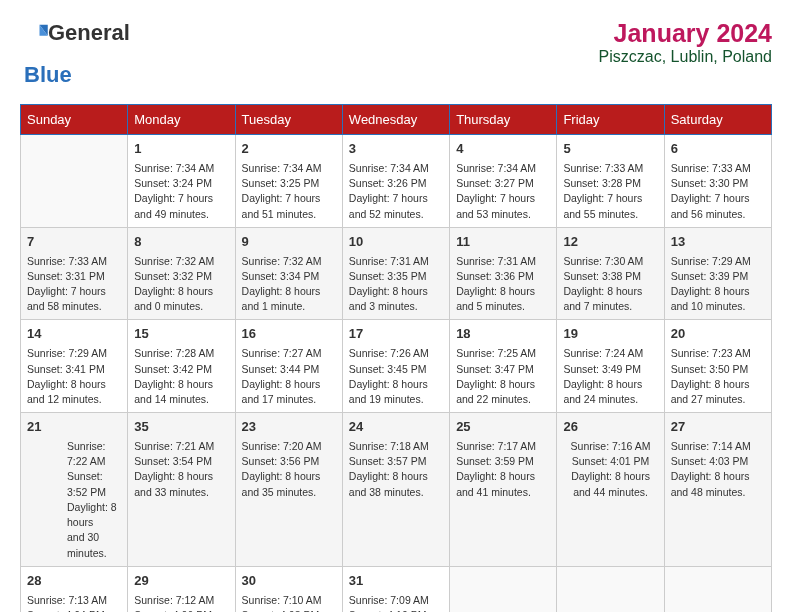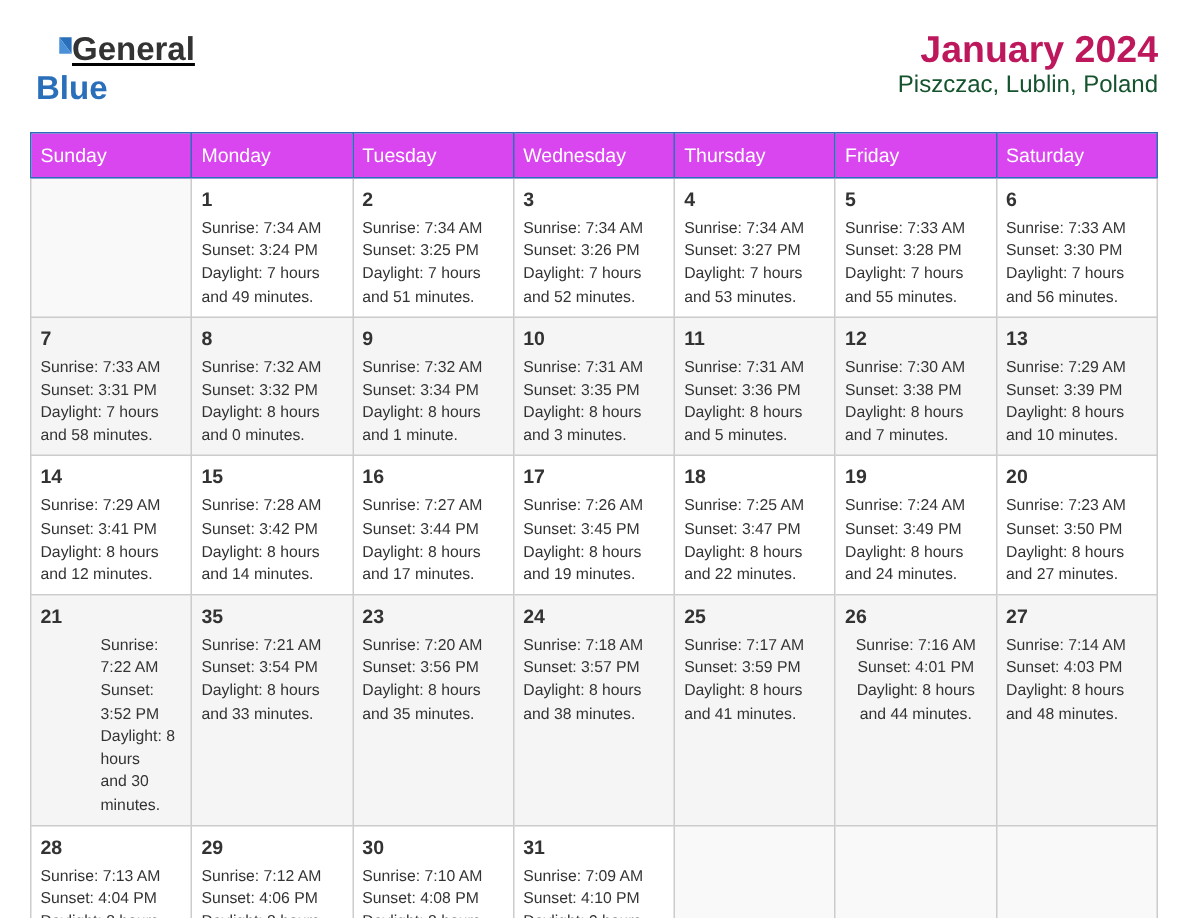--- a/index.html
+++ b/index.html
@@ -23,42 +23,41 @@
     }
     .logo-icon {
       width: 28px;
       height: 22px;
       display: inline-block;
       vertical-align: middle;
     }
     .logo-top {
       display: flex;
       align-items: center;
-      text-decoration: underline;
     }
     .title-block {
       text-align: right;
     }
     .month-title {
       font-size: 25px;
       font-weight: bold;
       color: #be185d;
       line-height: 1.1;
     }
     .location {
       font-size: 16px;
       color: #14532d;
     }
     .calendar {
       width: 100%;
       border-collapse: collapse;
       font-size: 11px;
     }
     .calendar th {
-      background: #d946ef;
+      background: #b91c1c;
       color: #fff;
       text-align: left;
       padding: 7px 6px;
       font-size: 13px;
       font-weight: normal;
       border: 1px solid #2a6fba;
     }
     .calendar td {
       vertical-align: top;
       padding: 5px 6px;
@@ -93,21 +92,21 @@
 
 <div class="header">
   <div class="logo">
     <div class="logo-top">
       <svg class="logo-icon" viewBox="0 0 40 32">
         <polygon points="28,4 40,4 40,20" fill="#2a6fba"></polygon>
         <polygon points="28,4 40,20 28,20" fill="#4a90d9"></polygon>
       </svg>
       <span style="font-size:22px;font-weight:bold;color:#333;">General</span>
     </div>
-    <span style="font-size:22px;font-weight:bold;color:#2a6fba;padding-left:4px;">Blue</span>
+    <span style="font-size:22px;font-weight:bold;color:#2a6fba;padding-left:4px;margin-top:16px;">Blue</span>
   </div>
   <div class="title-block">
     <div class="month-title">January 2024</div>
     <div class="location">Piszczac, Lublin, Poland</div>
   </div>
 </div>
 
 <table class="calendar">
   <thead>
     <tr>

